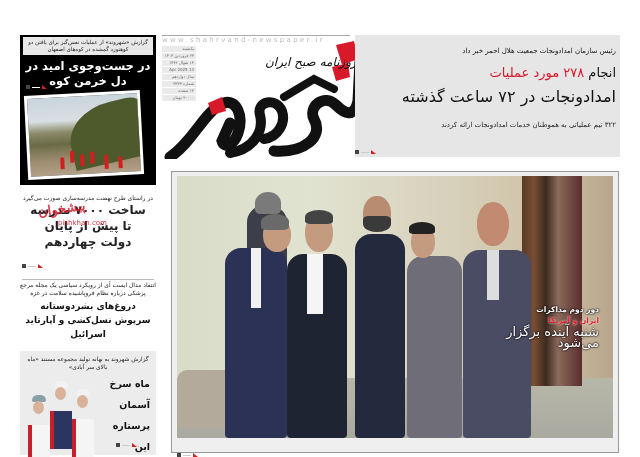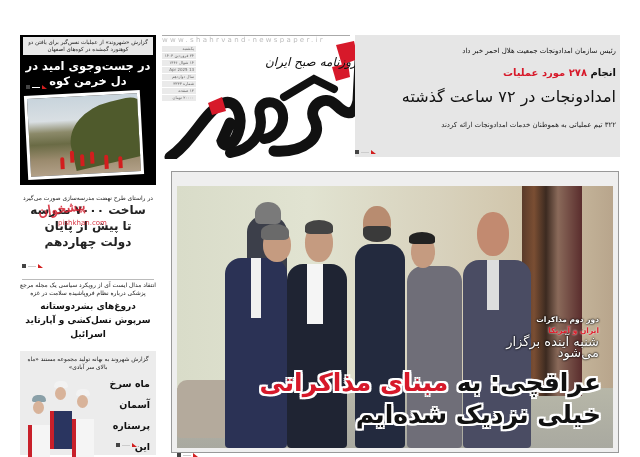--- a/index.html
+++ b/index.html
@@ -44,29 +44,29 @@
 
   
   .mast { position: absolute; left: 142px; top: 0; width: 460px; height: 122px; }
   .url { position: absolute; left: 2px; top: 0; width: 188px; height: 8px; font-size: 7px; letter-spacing: 2.3px; color: #bdbdbd; line-height: 8px; direction: ltr; white-space: nowrap; overflow: hidden; border-top: 1px solid #aaa; }
   .dateblock { position: absolute; left: 2px; top: 11px; width: 34px; }
   .dateblock div { background: #eaeaea; font-size: 4px; line-height: 6px; height: 6px; margin-bottom: 1px; color: #666; direction: rtl; padding-right: 2px; white-space: nowrap; overflow: hidden; }
   .logo { position: absolute; left: 4px; top: 6px; width: 198px; height: 118px; }
   .tagline { position: absolute; left: 105px; top: 20px; font-size: 12px; font-family: "DejaVu Serif", serif; color: #111; direction: rtl; font-style: italic; }
   .heroarea { position: absolute; left: 195px; top: 0; width: 265px; height: 122px; background: #e6e6e6; direction: rtl; }
   .heroarea .kicker { position: absolute; right: 4px; top: 12px; font-size: 7px; color: #111; }
-  .heroarea .h1 { position: absolute; right: 4px; top: 28px; font-weight: bold; font-size: 10px; line-height: 20px; color: #111; white-space: nowrap; }
+  .heroarea .h1 { position: absolute; right: 4px; top: 28px; font-weight: normal; font-size: 13px; line-height: 20px; color: #111; white-space: nowrap; }
   .heroarea .h1 .red { color: #d7192a; }
   .heroarea .h2 { position: absolute; right: 4px; top: 51px; font-weight: normal; font-size: 16px; line-height: 22px; color: #111; white-space: nowrap; }
   .heroarea .sub { position: absolute; right: 4px; top: 86px; font-size: 7px; color: #222; white-space: nowrap; }
   .heroarea .src { position: absolute; left: 0px; top: 104px; }
 
   
   .main { position: absolute; left: 153px; top: 136px; width: 448px; height: 282px; border: 1px solid #999; background: #efefef; }
-  .mainphoto { position: absolute; left: 5px; top: 14px; width: 436px; height: 262px; overflow: hidden;
+  .mainphoto { position: absolute; left: 5px; top: 4px; width: 436px; height: 262px; overflow: hidden;
      background: linear-gradient(90deg, #d9dcc9 0%, #e1e3d1 30%, #d8d2bd 60%, #cfc2a6 85%, #b8a58c 100%); }
   .floor { position: absolute; left: 0; bottom: 0; width: 100%; height: 60px; background: linear-gradient(180deg,#b7b7a8,#a9a9a0); }
   .sofa { position: absolute; left: 0; bottom: 10px; width: 110px; height: 58px; background: #b4aa9c; border-radius: 10px 10px 4px 4px; }
   .doorframe { position: absolute; left: 345px; top: 0; width: 60px; height: 210px; background: linear-gradient(90deg,#5a3b2a,#7a4e33 20%,#3c2a20 40%,#8a6a5a 60%,#5a2d2d); }
   .person { position: absolute; border-radius: 16px 16px 4px 4px; }
   .head { position: absolute; border-radius: 48%; background: #c59b80; }
   .hair { position: absolute; border-radius: 50% 50% 20% 20%; background: #5b5b5b; }
   .shirt { position: absolute; background: #f1f1f1; }
 
   .caption-side { position: absolute; right: 14px; top: 128px; width: 120px; direction: rtl; text-align: right; }
@@ -228,24 +228,20 @@
 
       <div class="person" style="left:286px;top:74px;width:68px;height:188px;background:#4a4c63"></div>
       <div class="shirt" style="left:310px;top:74px;width:12px;height:50px;background:#ddd"></div>
       <div class="head" style="left:300px;top:26px;width:32px;height:44px;background:#c28a70"></div>
 
       <div class="caption-side">
         <div class="k1">دور دوم مذاکرات</div>
         <div class="k2">ایران و آمریکا</div>
         <div class="k3">شنبه آینده برگزار می‌شود</div>
       </div>
-      <div class="mainhead">
-        <div class="l1"><span>عراقچی: به </span><span class="red">مبنای مذاکراتی</span></div>
-        <div class="l2">خیلی نزدیک شده‌ایم</div>
-      </div>
     </div>
     <div class="src"><span class="srcmark">
           <span class="sq"></span>
           <span class="ln"></span>
           <span class="tri"></span>
         </span></div>
   </div>
 
 </div>
 

